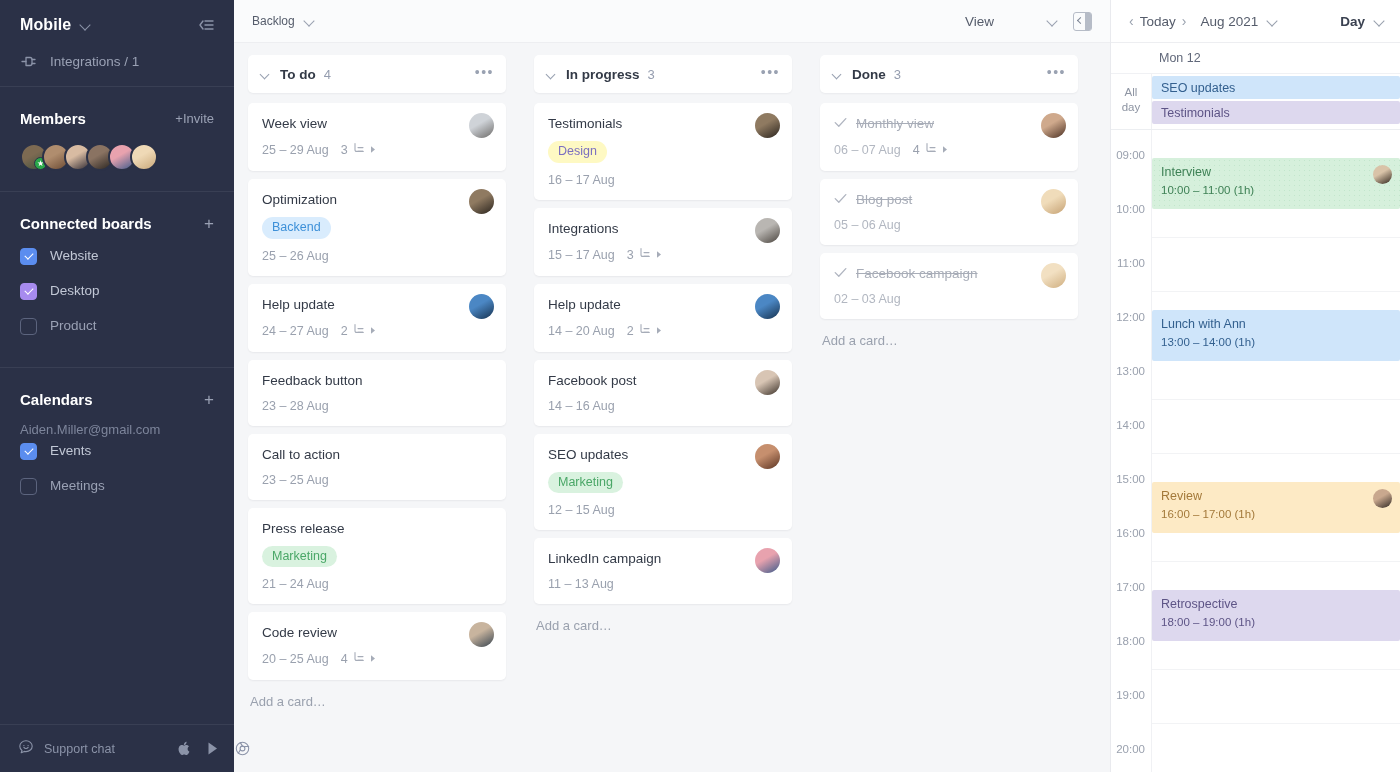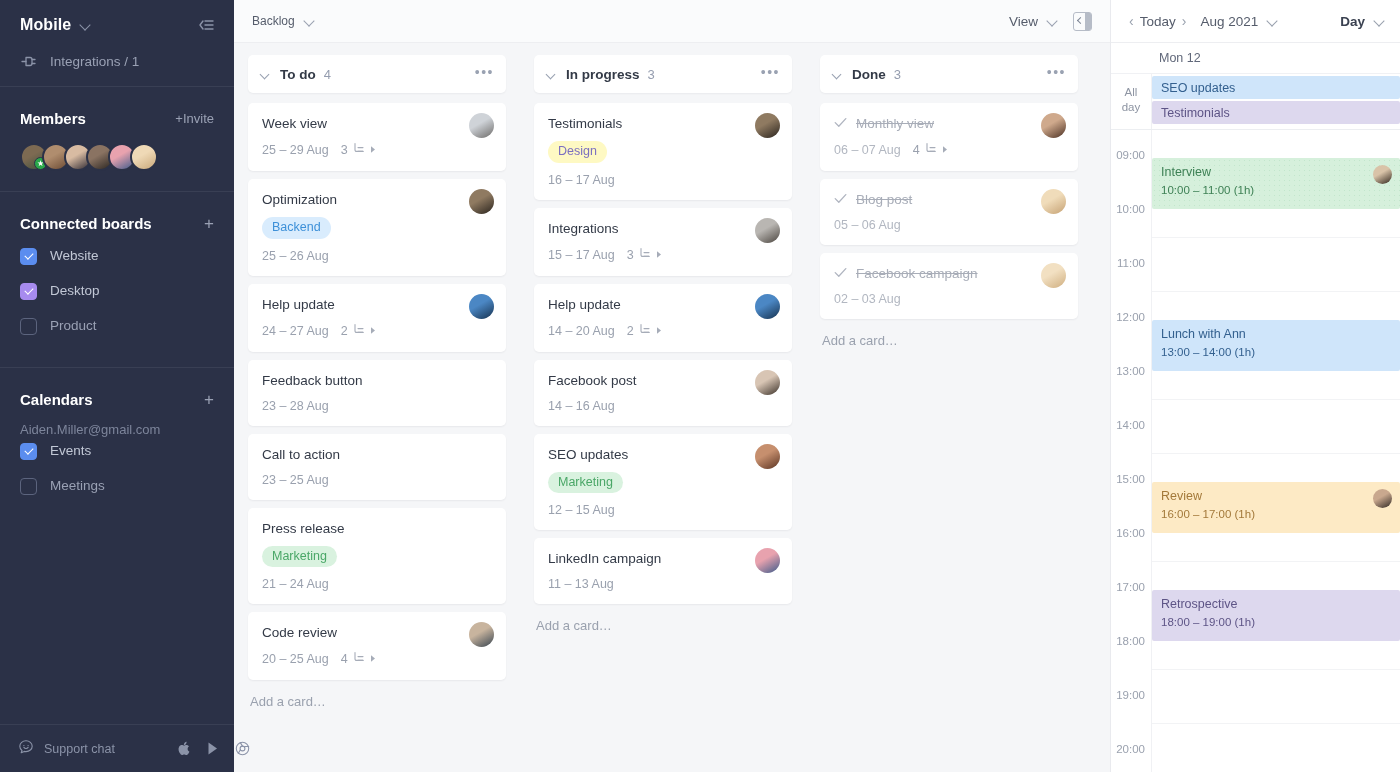--- a/index.html
+++ b/index.html
@@ -116,21 +116,21 @@
     display: flex; flex-direction: column; min-width: 0;
   }
   .board-top {
     height: 43px; flex: 0 0 43px; background: #fafbfc;
     border-bottom: 1px solid #edeef1;
     display: flex; align-items: center; padding: 0 18px;
   }
   .bt-left { display: flex; align-items: center; font-size: 12px; color: #555c6b; cursor: pointer; }
   .bt-left .chev { color: #9aa1b0; }
   .bt-right { margin-left: auto; display: flex; align-items: center; gap: 14px; }
-  .bt-view { display: flex; align-items: center; font-size: 13.5px; color: #555c6b; cursor: pointer; }
+  .bt-view { display: flex; align-items: center; font-size: 13.5px; color: #555c6b; cursor: pointer; gap: 44px; }
   .panel-btn {
     width: 19px; height: 19px; border: 1.3px solid #b6bcc7; border-radius: 3px;
     position: relative; cursor: pointer;
   }
   .panel-btn::before {
     content: ""; position: absolute; right: 0; top: 0; bottom: 0; width: 6px;
     background: #b6bcc7; border-radius: 0 1.4px 1.4px 0;
   }
   .panel-btn .mini {
     position: absolute; left: 4px; top: 5px;
@@ -759,21 +759,21 @@
           <div class="gut">
             <span>20:00</span>
           </div>
           <div class="slot"></div>
         </div>
         <div class="ev green" style="top: 28px; height: 51px;">
           <div class="t">Interview</div>
           <div class="s">10:00 – 11:00 (1h)</div>
           <div class="eav" style="background-image: linear-gradient(150deg, rgb(217, 195, 168) 0%, rgb(217, 195, 168) 42%, rgb(47, 36, 27) 100%);"></div>
         </div>
-        <div class="ev blue" style="top: 190px; height: 51px;">
+        <div class="ev blue" style="top: 180px; height: 51px;">
           <div class="t">Lunch with Ann</div>
           <div class="s">13:00 – 14:00 (1h)</div>
         </div>
         <div class="ev yellow" style="top: 352px; height: 51px;">
           <div class="t">Review</div>
           <div class="s">16:00 – 17:00 (1h)</div>
           <div class="eav" style="background-image: linear-gradient(150deg, rgb(201, 168, 142) 0%, rgb(201, 168, 142) 42%, rgb(46, 39, 34) 100%);"></div>
         </div>
         <div class="ev purple" style="top: 460px; height: 51px;">
           <div class="t">Retrospective</div>

